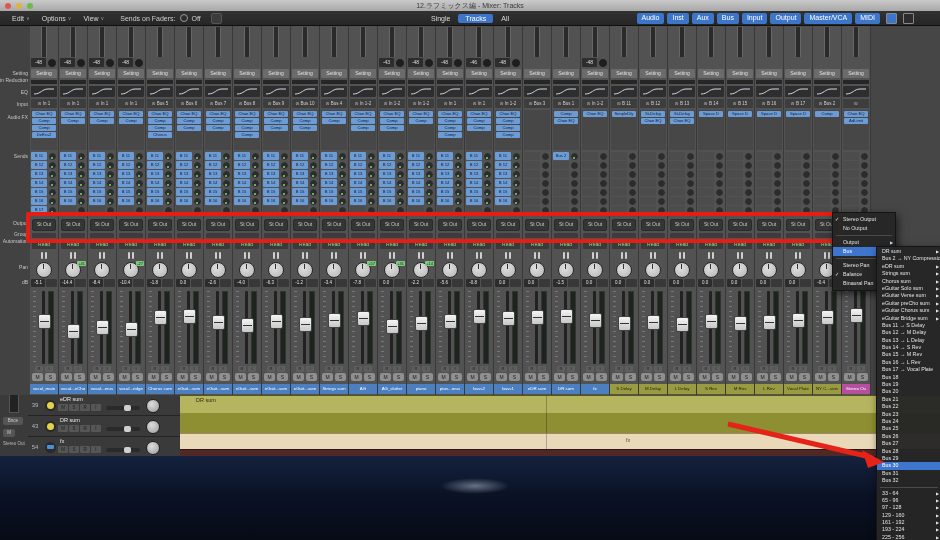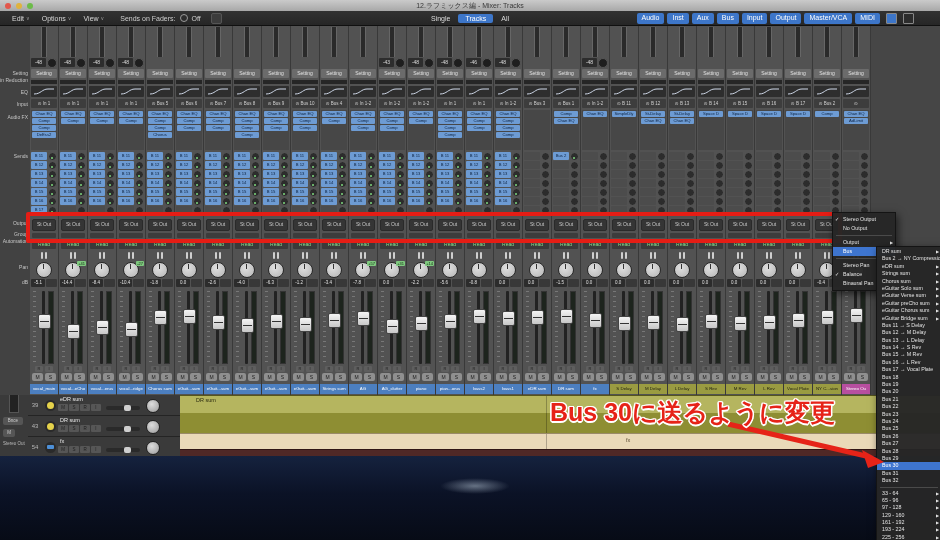--- a/index.html
+++ b/index.html
@@ -2528,15 +2528,14 @@
       <div class="menuitem"><span>129 - 160</span><span class="arr">▶</span></div>
       <div class="menuitem"><span>161 - 192</span><span class="arr">▶</span></div>
       <div class="menuitem"><span>193 - 224</span><span class="arr">▶</span></div>
       <div class="menuitem"><span>225 - 256</span><span class="arr">▶</span></div>
     </div>
 
   <svg id="arrowsvg">
     <line x1="728" y1="424" x2="866" y2="456" stroke="#e62318" stroke-width="5"></line>
     <polygon points="884,462 862,450 868,468" fill="#e62318"></polygon>
   </svg>
-  <div id="anno">Bus 30に送るように変更</div>
 
 </div>
 
 </body></html>

